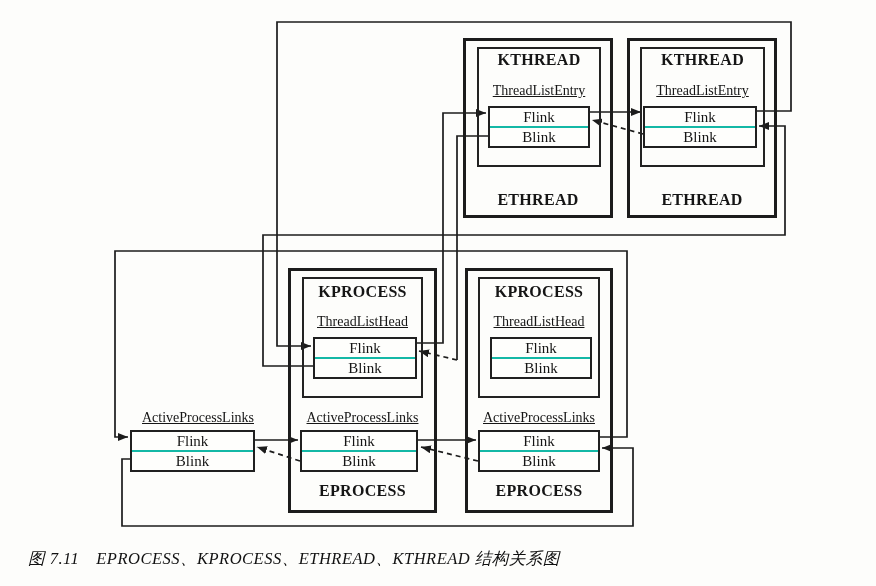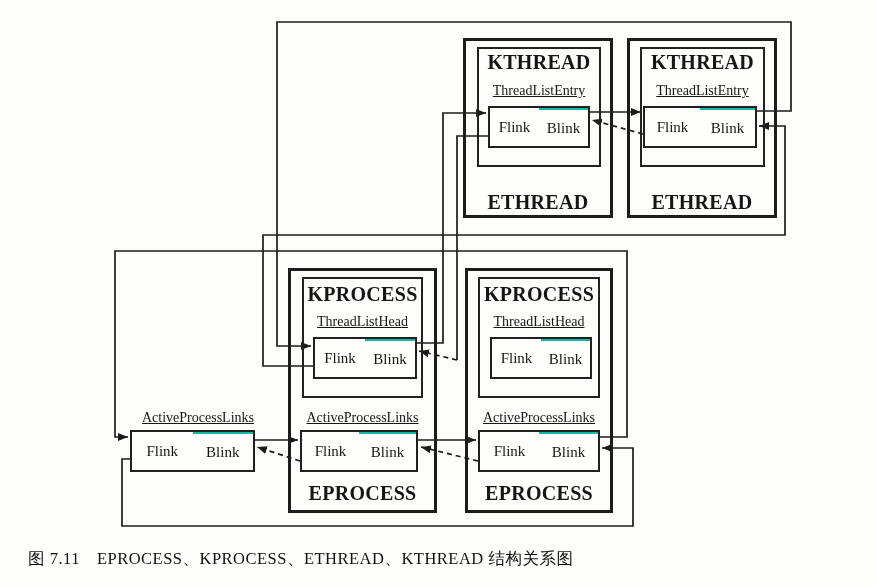--- a/index.html
+++ b/index.html
@@ -12,35 +12,36 @@
     overflow:hidden;
   }
   .wires{position:absolute;left:0;top:0;width:876px;height:586px;}
   .box{position:absolute;box-sizing:border-box;background:transparent;}
   .b3{border:3px solid #1c1c1c;}
   .b2{border:2px solid #222222;}
   .lbl{
     position:absolute;box-sizing:border-box;text-align:center;
     white-space:nowrap;line-height:1.05;
   }
-  .struct-title{font-weight:bold;font-size:20px;letter-spacing:.3px;}
+  .struct-title{font-weight:bold;font-size:16px;letter-spacing:.3px;}
   .field-lbl{font-size:14px;text-decoration:underline;}
   .fb{
     position:absolute;box-sizing:border-box;border:2px solid #202020;
-    background:#fefefc;display:flex;flex-direction:row;
+    background:#fefefc;display:flex;flex-direction:column;
   }
   .fb .row{
     flex:1;display:flex;align-items:center;justify-content:center;
     font-size:15px;line-height:1;
   }
   .fb .row + .row{border-top:2px solid #14b8a6;}
   .caption{
     position:absolute;left:28px;top:548px;
     font-size:16.5px;letter-spacing:.5px;color:#111;
     font-family:"Liberation Serif","DejaVu Serif",serif;
+    font-style:italic;
   }
 </style>
 </head>
 <body>
 
 <div class="page">
 
   <svg class="wires" viewBox="0 0 876 586" xmlns="http://www.w3.org/2000/svg">
     <defs>
       <marker id="arr" viewBox="0 0 10 8" refX="10" refY="4" markerWidth="10" markerHeight="8" markerUnits="userSpaceOnUse" orient="auto">

